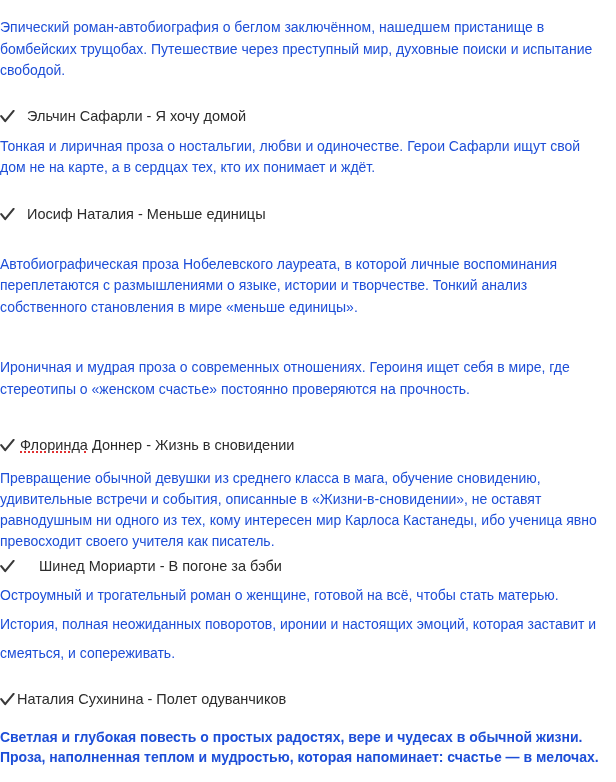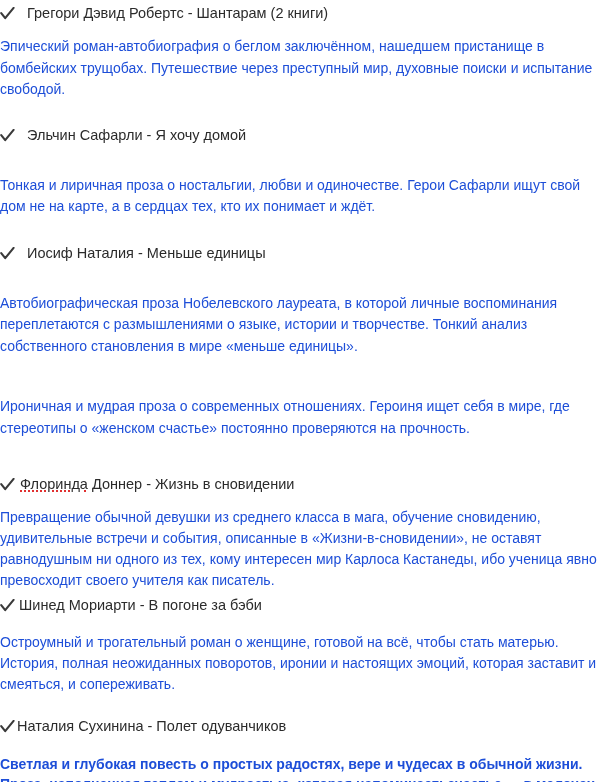--- a/index.html
+++ b/index.html
@@ -85,59 +85,58 @@
     word-break: normal;
     overflow: hidden;
     width: 620px;
   }
 
   
   .e1 { margin-top: 4px; }
   .e1 .entry-body { margin-top: 13px; width: 600px; }
 
   .e2 { margin-top: 25px; }
-  .e2 .entry-body { margin-top: 30px; width: 604px; }
+  .e2 .entry-body { margin-top: 10px; width: 604px; }
 
   .e3 { margin-top: 26px; }
   .e3 .entry-body { margin-top: 30px; width: 598px; }
 
   .e4 { margin-top: 26px; }
   .e4 .entry-body { margin-top: 13px; width: 624px; }
 
   .e5 { margin-top: 36px; }
   .e5 .entry-body { margin-top: 13px; line-height: 21px; width: 626px; }
 
   .e6 { margin-top: 5px; }
-  .e6 .entry-body { margin-top: 17px; line-height: 21px; width: 608px; }
+  .e6 .entry-body { margin-top: 5px; line-height: 29px; width: 608px; }
 
   .e7 { margin-top: 22px; }
   .e7 .entry-body { margin-top: 19px; line-height: 19.5px; width: 614px; font-weight: bold; }
 
   .e1 .entry-heading,
   .e2 .entry-heading,
   .e3 .entry-heading,
   .e4 .entry-heading { padding-left: 20px; }
 
   .e5 .entry-heading { padding-left: 18px; }
-  .e6 .entry-heading { padding-left: 12px; }
+  .e6 .entry-heading { padding-left: 32px; }
   .e7 .entry-heading { padding-left: 10px; }
 </style>
 </head>
 <body>
 
 <div class="page">
 
   <div class="entry e1">
     <div class="entry-heading">
       <span class="check-icon">
         <svg width="15" height="13" viewBox="0 0 15 13" aria-hidden="true">
           <path d="M1.2 6.1 L5.2 11.2 L13.6 0.9" fill="none" stroke="#3a3a3a" stroke-width="2.1" stroke-linecap="round" stroke-linejoin="round"></path>
         </svg>
       </span>
-      <span class="heading-text">Грегори Дэвид Робертс - Шантарам (2 книги)</span>
     </div>
     <div class="entry-body">Эпический роман-автобиография о беглом заключённом, нашедшем пристанище в бомбейских трущобах. Путешествие через преступный мир, духовные поиски и испытание свободой.</div>
   </div>
 
   <div class="entry e2">
     <div class="entry-heading">
       <span class="check-icon">
         <svg width="15" height="13" viewBox="0 0 15 13" aria-hidden="true">
           <path d="M1.2 6.1 L5.2 11.2 L13.6 0.9" fill="none" stroke="#3a3a3a" stroke-width="2.1" stroke-linecap="round" stroke-linejoin="round"></path>
         </svg>

